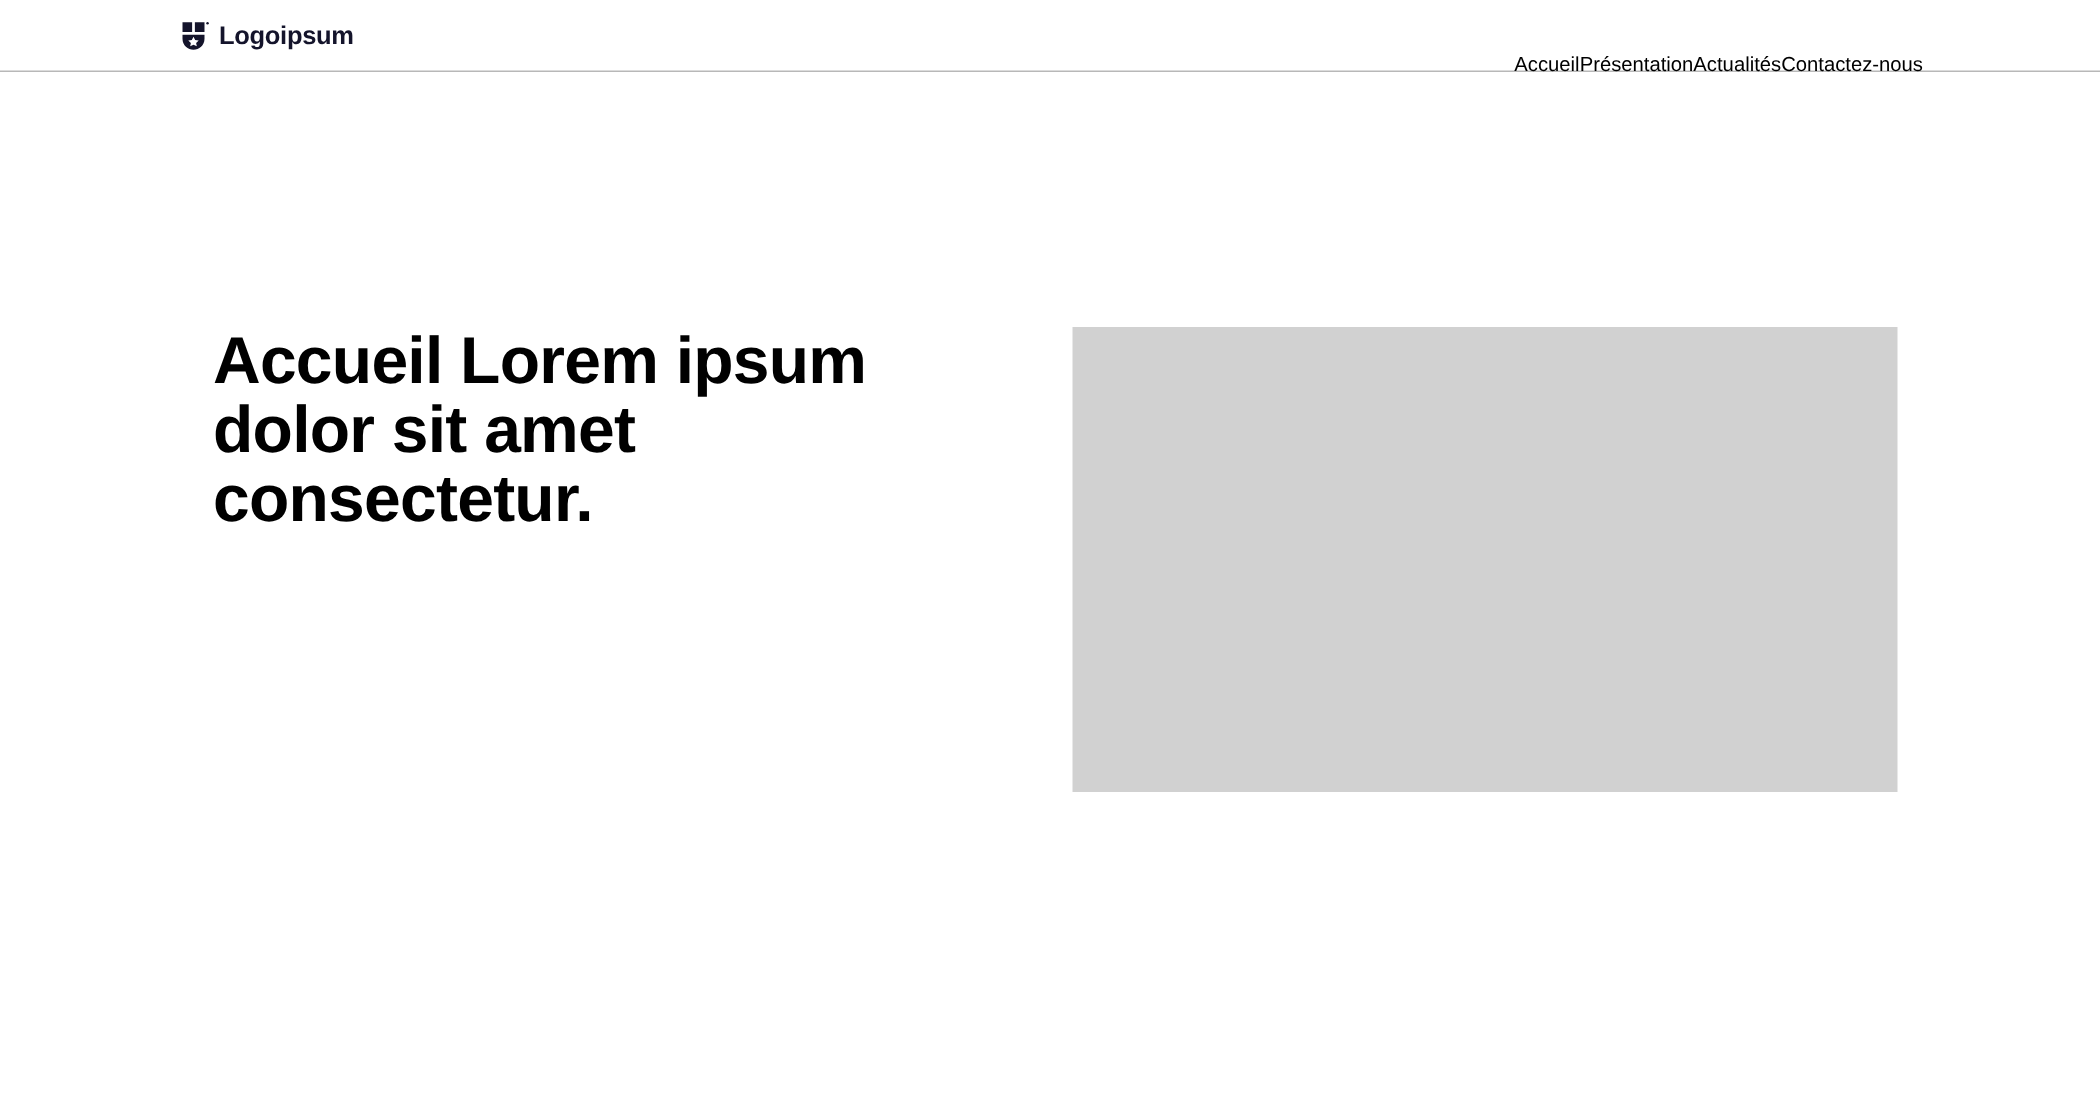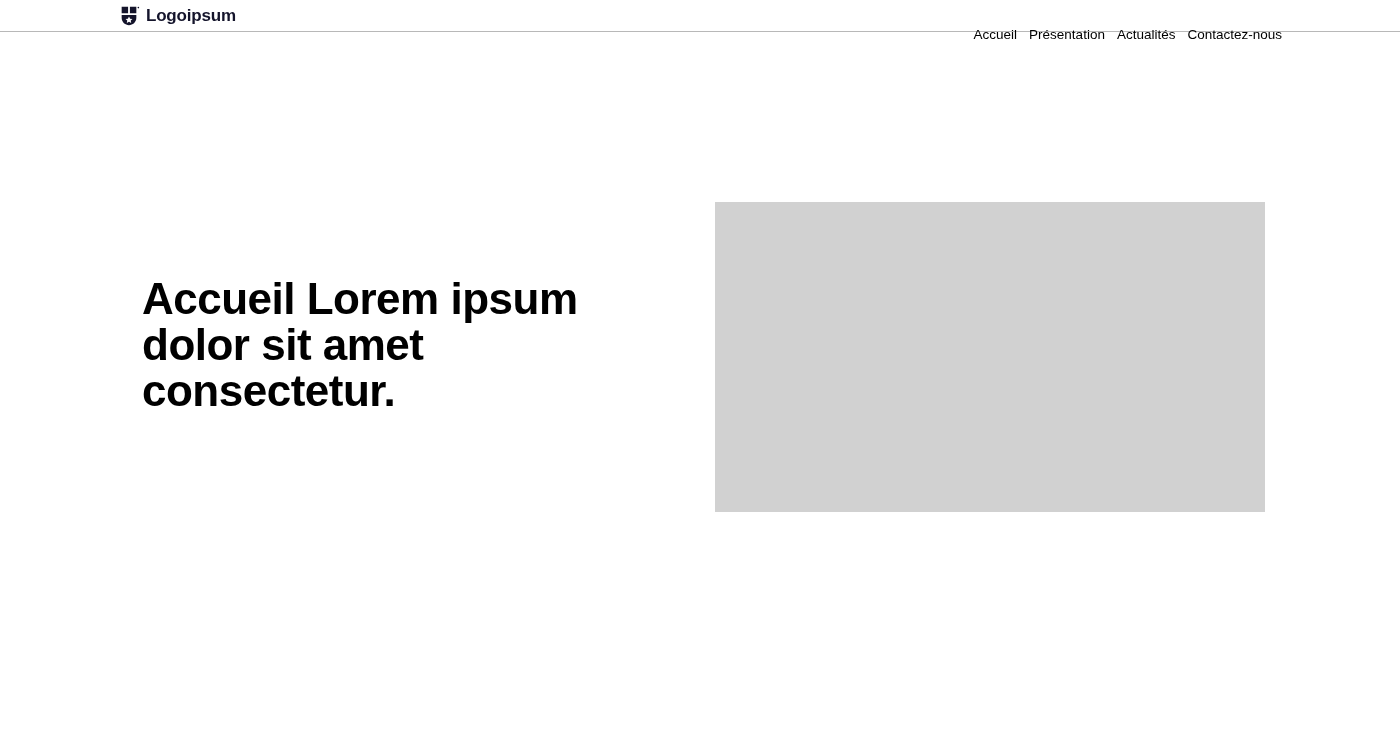--- a/index.html
+++ b/index.html
@@ -14,48 +14,46 @@
       width: 1400px;
       height: 730px;
       overflow: hidden;
     }
     .header {
       display: flex;
       align-items: center;
       justify-content: space-between;
       padding: 8px 118px;
       border-bottom: 1px solid #b8b8b8;
-      height: 32px;
+      height: 48px;
     }
     .logo {
       display: flex;
       align-items: center;
       gap: 6px;
       color: #14142b;
     }
     .logo-text {
       font-weight: 700;
       font-size: 17px;
       color: #14142b;
       letter-spacing: -0.2px;
     }
     .nav {
       display: flex;
-      gap: 12px;
       margin-top: 37px;
     }
     .nav-link {
       font-size: 13.5px;
       color: #000000;
       text-decoration: none;
       cursor: pointer;
     }
     .hero {
       display: flex;
-      align-items: center;
       justify-content: space-between;
       padding: 170px 135px 0 142px;
       gap: 80px;
     }
     .hero-text {
       flex: 0 0 470px;
       max-width: 470px;
     }
     .hero-title {
       font-size: 44px;

